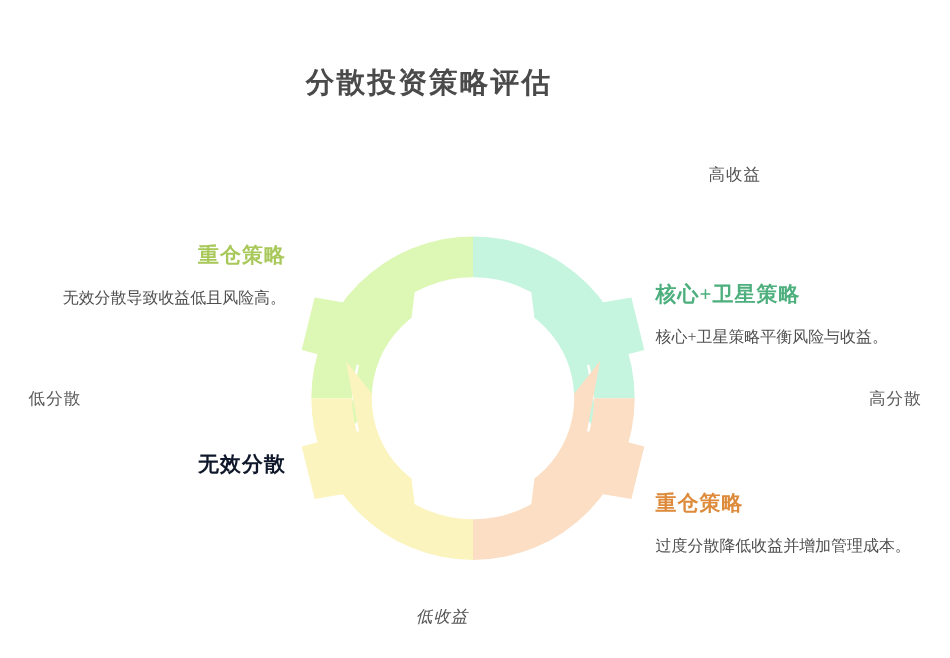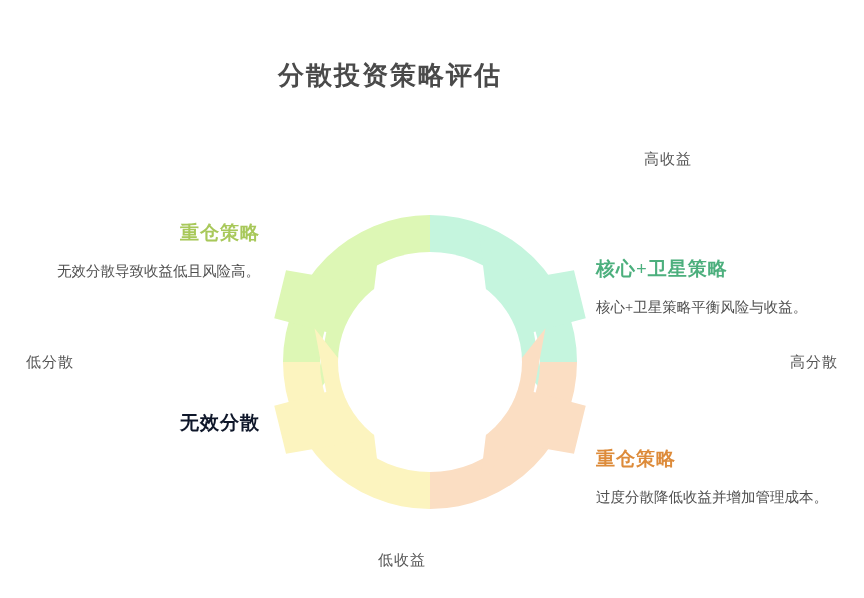--- a/index.html
+++ b/index.html
@@ -41,20 +41,21 @@
     left: 0;
     top: 150px;
     width: 692px;
     text-align: right;
   }
   #axis-bottom {
     left: 0;
     top: 551px;
     width: 804px;
     text-align: center;
+    font-style: italic;
   }
   #axis-left {
     left: 26px;
     top: 353px;
   }
   #axis-right {
     right: 26px;
     top: 353px;
   }
 

